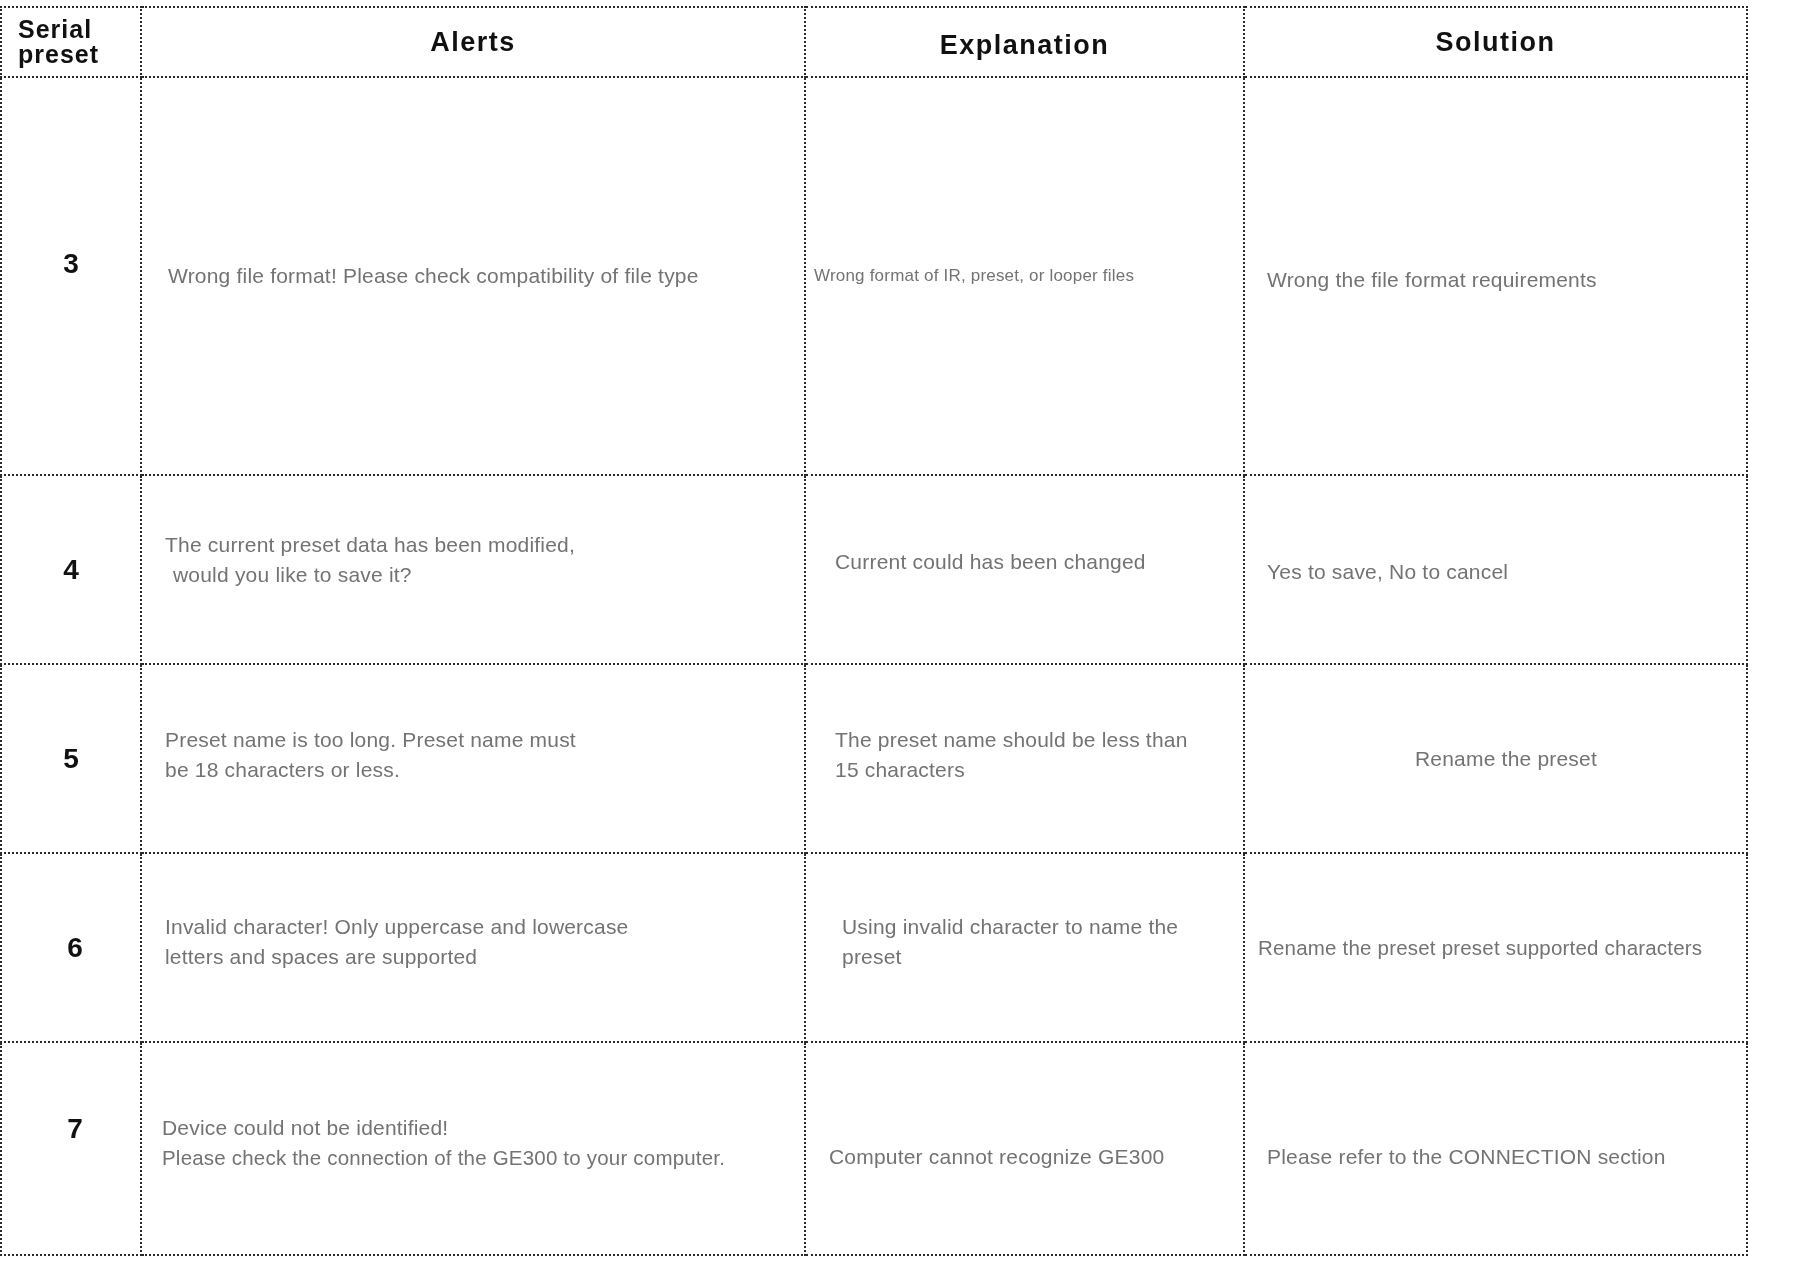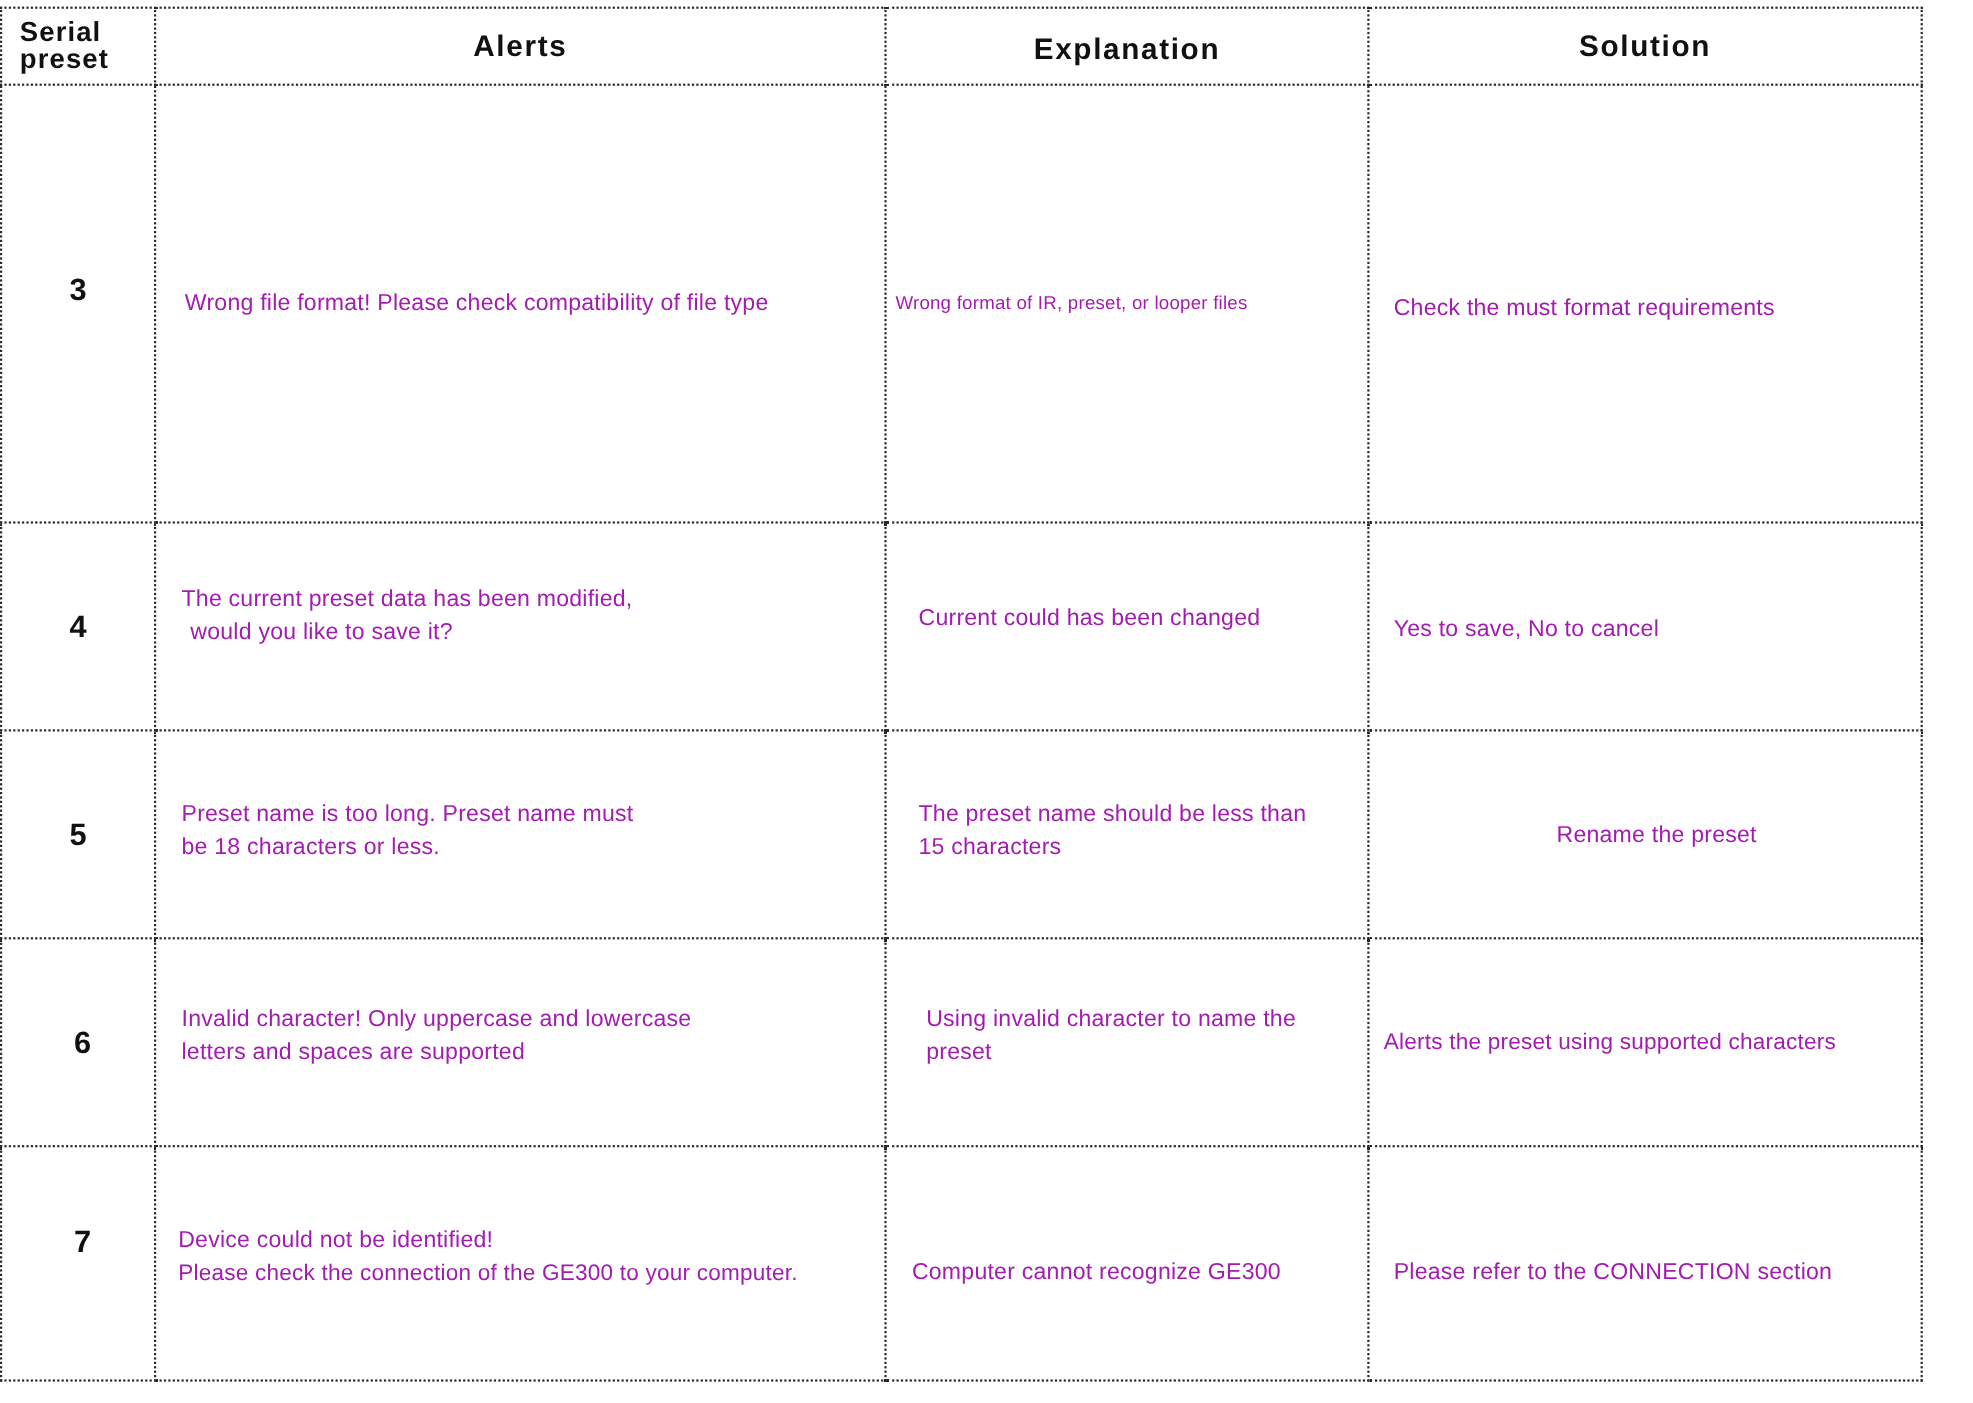--- a/index.html
+++ b/index.html
@@ -46,21 +46,21 @@
   }
   .alerts-table td.serial {
     text-align: center;
     font-weight: bold;
     font-size: 28px;
     color: #111;
   }
   .alerts-table td.cell {
     font-size: 21px;
     line-height: 30px;
-    color: #a21caf;
+    color: #737373;
     letter-spacing: 0.2px;
   }
   .line { display: block; white-space: nowrap; }
   .r3 { height: 398px; }
   .r4, .r5, .r6 { height: 189px; }
   .r7 { height: 213px; }
   .pad-a { padding-left: 26px !important; }
   .pad-a2 { padding-left: 20px !important; }
   .pad-e { padding-left: 8px !important; }
   .pad-e2 { padding-left: 29px !important; }
@@ -98,21 +98,21 @@
       <td class="serial">
         <span class="nudge-up" style="position:relative;top:-12px">3</span>
       </td>
       <td class="cell pad-a">
         <span class="line">Wrong file format! Please check compatibility of file type</span>
       </td>
       <td class="cell pad-e">
         <span class="line" style="font-size:17px">Wrong format of IR, preset, or looper files</span>
       </td>
       <td class="cell pad-s">
-        <span class="line" style="position:relative;top:4px">Check the must format requirements</span>
+        <span class="line" style="position:relative;top:4px">Wrong the file format requirements</span>
       </td>
     </tr>
 
     <tr class="r4">
       <td class="serial">
         <span>4</span>
       </td>
       <td class="cell pad-a">
         <span class="line" style="position:relative;top:-10px;left:-3px">The current preset data has been modified,</span>
         <span class="line indent1" style="position:relative;top:-10px">would you like to save it?</span>
@@ -148,21 +148,21 @@
       </td>
       <td class="cell pad-a">
         <span class="line" style="position:relative;top:-6px;left:-3px">Invalid character! Only uppercase and lowercase</span>
         <span class="line" style="position:relative;top:-6px;left:-3px">letters and spaces are supported</span>
       </td>
       <td class="cell pad-e3">
         <span class="line" style="position:relative;top:-6px">Using invalid character to name the</span>
         <span class="line" style="position:relative;top:-6px">preset</span>
       </td>
       <td class="cell" style="padding-left:13px">
-        <span class="line" style="font-size:20.5px">Alerts the preset using supported characters</span>
+        <span class="line" style="font-size:20.5px">Rename the preset preset supported characters</span>
       </td>
     </tr>
 
     <tr class="r7">
       <td class="serial">
         <span style="position:relative;top:-20px;left:4px">7</span>
       </td>
       <td class="cell pad-a2">
         <span class="line" style="position:relative;top:-6px">Device could not be identified!</span>
         <span class="line" style="position:relative;top:-6px;font-size:20.5px">Please check the connection of the GE300 to your computer.</span>

